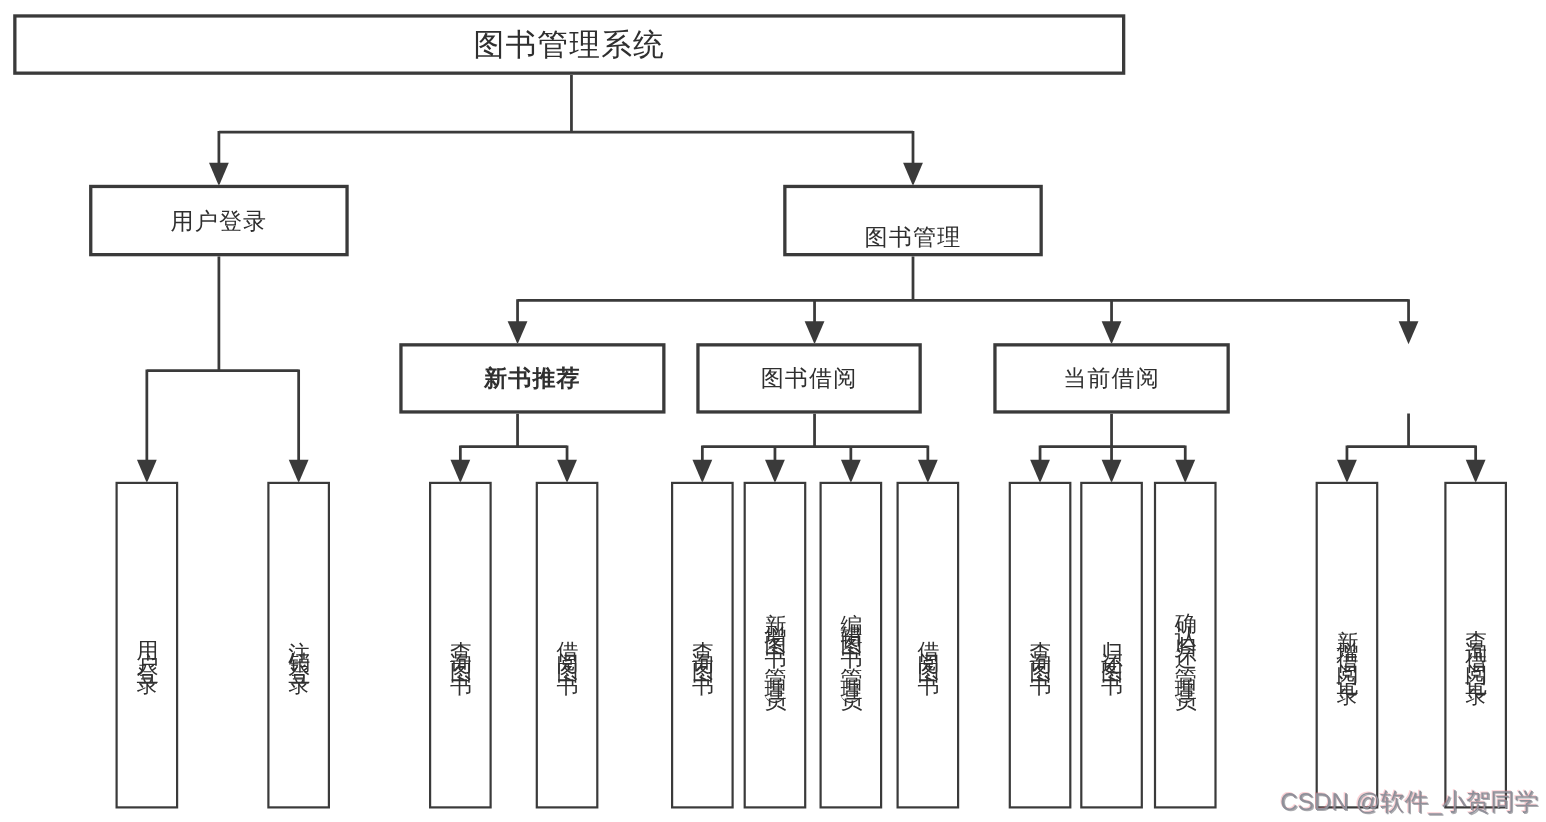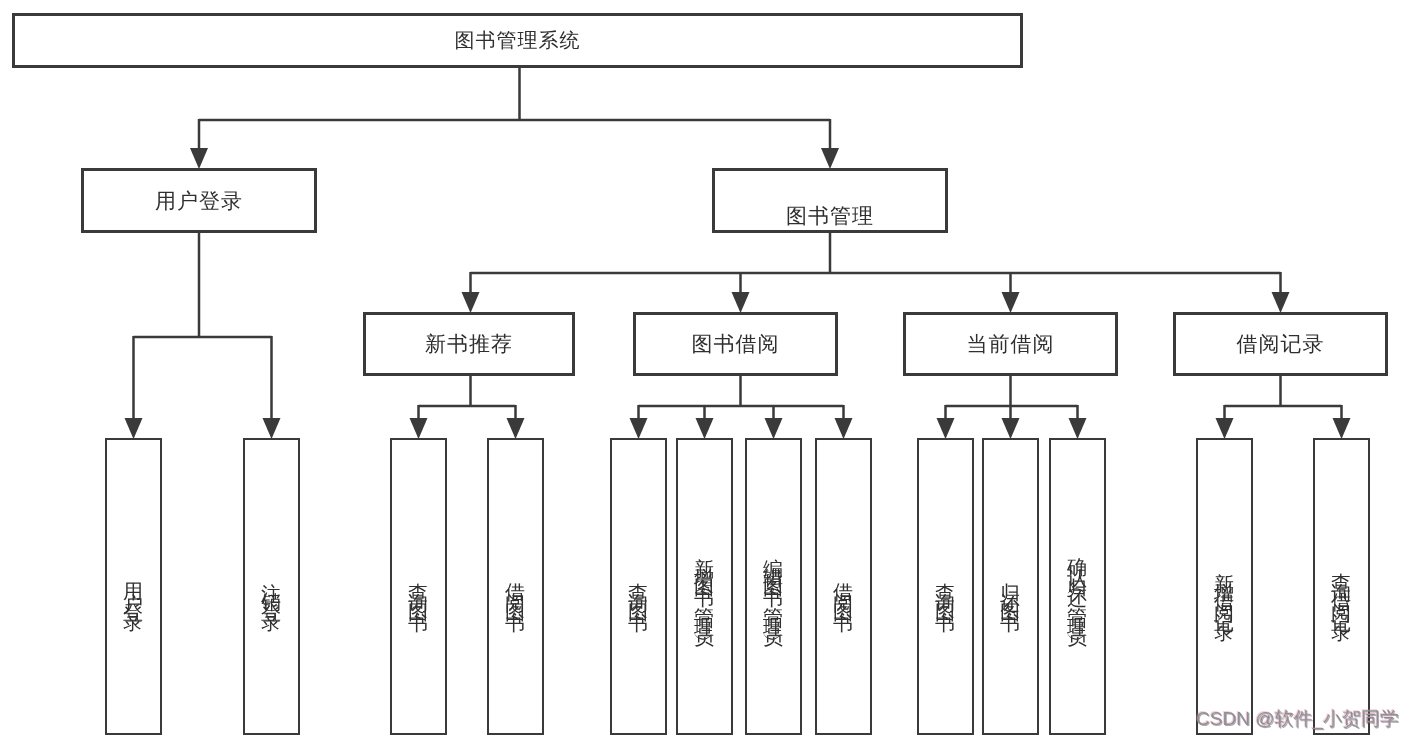--- a/index.html
+++ b/index.html
@@ -21,43 +21,43 @@
     position:absolute;
     box-sizing:border-box;
     background:#fff;
     border:3px solid var(--line);
     display:flex;align-items:center;justify-content:center;
     font-size:21px;
     letter-spacing:1px;
     color:var(--text);
     white-space:nowrap;
   }
-  .node.root{font-size:20px;}
+  .node.root{font-size:28px;}
   .leaf{
     position:absolute;
     box-sizing:border-box;
     background:#fff;
     border:2px solid var(--line);
     display:flex;align-items:center;justify-content:center;
   }
   .leaf span{
     writing-mode:vertical-rl;
     text-orientation:mixed;
     line-height:1;
     font-size:20px;
     letter-spacing:0.5em;
     color:var(--text);
   }
   svg.wires{position:absolute;left:0;top:0;width:1405px;height:747px;}
   svg.wires path{stroke:var(--line);stroke-width:2.5;fill:none;}
   svg.wires polygon{fill:var(--line);stroke:none;}
   .watermark{
     position:absolute;
-    right:6px;bottom:15px;
-    font-size:19px;
+    right:6px;bottom:3px;
+    font-size:22px;
     color:var(--wm);
     text-shadow:-1px -1px 0 rgba(244,121,131,0.35), 1px 1px 0 rgba(70,70,80,0.45);
     white-space:nowrap;
   }
 </style>
 </head>
 <body>
 
 <div class="canvas">
 
@@ -103,31 +103,28 @@
     <span>图书管理系统</span>
   </div>
 
   <div class="node" style="left:81px;top:168px;width:236px;height:65px;">
     <span>用户登录</span>
   </div>
   <div class="node" style="left:712px;top:168px;width:236px;height:65px;align-items:flex-end;">
     <span>图书管理</span>
   </div>
 
-  <div class="node" style="left:363px;top:312px;width:212px;height:64px;">
+  <div class="node" style="left:363px;top:312px;width:242px;height:64px;font-weight:bold;">
     <span>新书推荐</span>
   </div>
   <div class="node" style="left:633px;top:312px;width:205px;height:64px;">
     <span>图书借阅</span>
   </div>
   <div class="node" style="left:903px;top:312px;width:215px;height:64px;align-items:center;">
     <span>当前借阅</span>
-  </div>
-  <div class="node" style="left:1173px;top:312px;width:215px;height:64px;">
-    <span>借阅记录</span>
   </div>
 
   <div class="leaf" style="left:105px;top:438px;width:57px;height:297px;">
     <span>用户登录</span>
   </div>
   <div class="leaf" style="left:243px;top:438px;width:57px;height:297px;">
     <span>注销登录</span>
   </div>
 
   <div class="leaf" style="left:390px;top:438px;width:57px;height:297px;">

